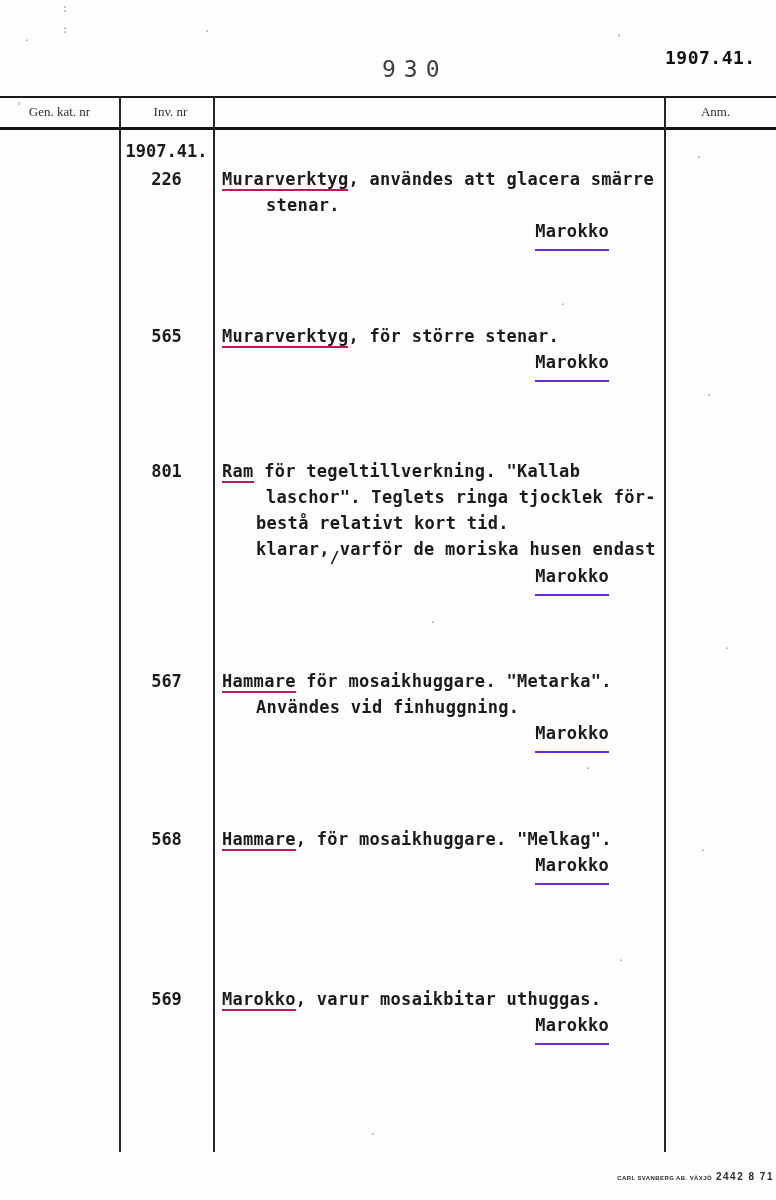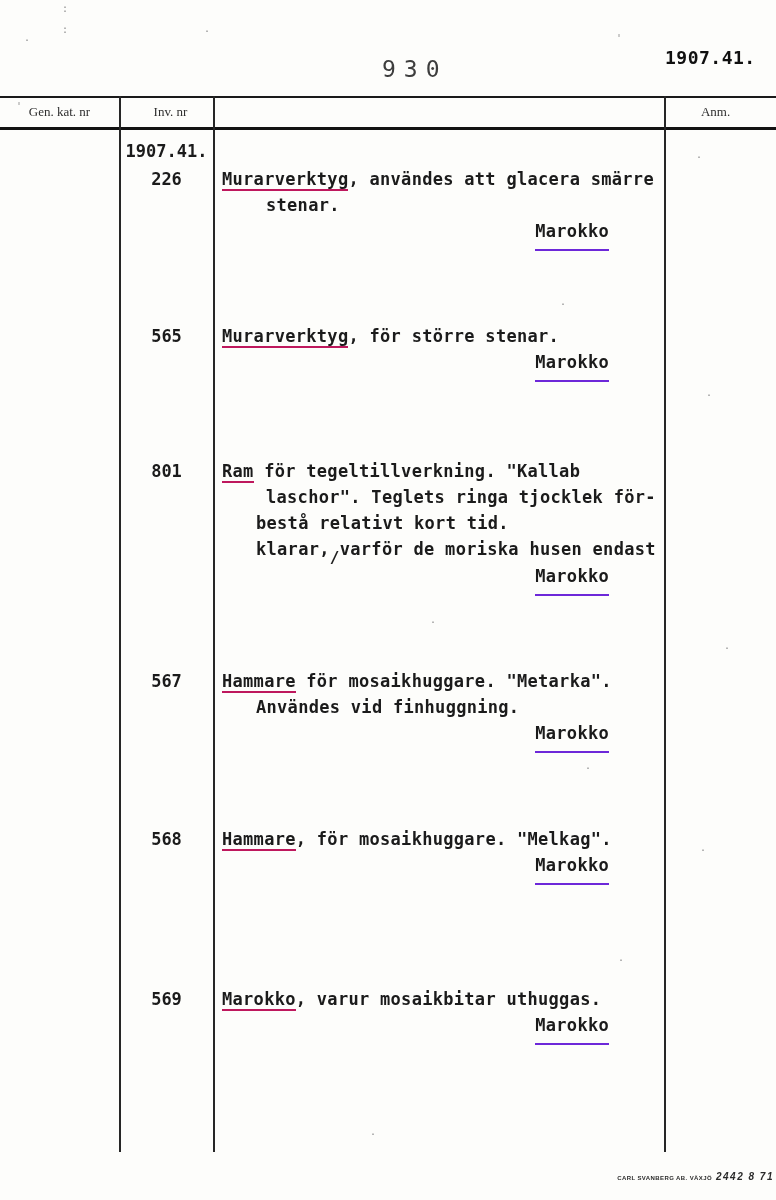--- a/index.html
+++ b/index.html
@@ -52,21 +52,21 @@
   .term { border-bottom:2px solid #be185d; }
   .origin-line { text-align:right; padding-right:56px; }
   .origin { border-bottom:2px solid #6d28d9; padding-bottom:8px; }
   .ins-mark { display:inline-block; width:10px; position:relative; top:8px; font-size:16px; }
   
   .footer {
     position:absolute; top:1166px; right:2px; text-align:right; white-space:nowrap;
     font-family:"Liberation Sans", sans-serif; color:#2a2a2a;
   }
   .footer-printer { font-size:6px; letter-spacing:0.4px; font-weight:bold; }
-  .footer-code { font-size:10px; font-weight:bold; letter-spacing:1.5px; margin-left:4px;font-style:italic; }
+  .footer-code { font-size:10px; font-weight:bold; letter-spacing:1.5px; margin-left:4px; }
   
   .speck { position:absolute; color:#8f8f8f; font-size:10px; line-height:10px; }
 </style>
 </head>
 <body>
 
 <div class="page">
 
   <div class="page-number">930</div>
   <div class="year-ref">1907.41.</div>

